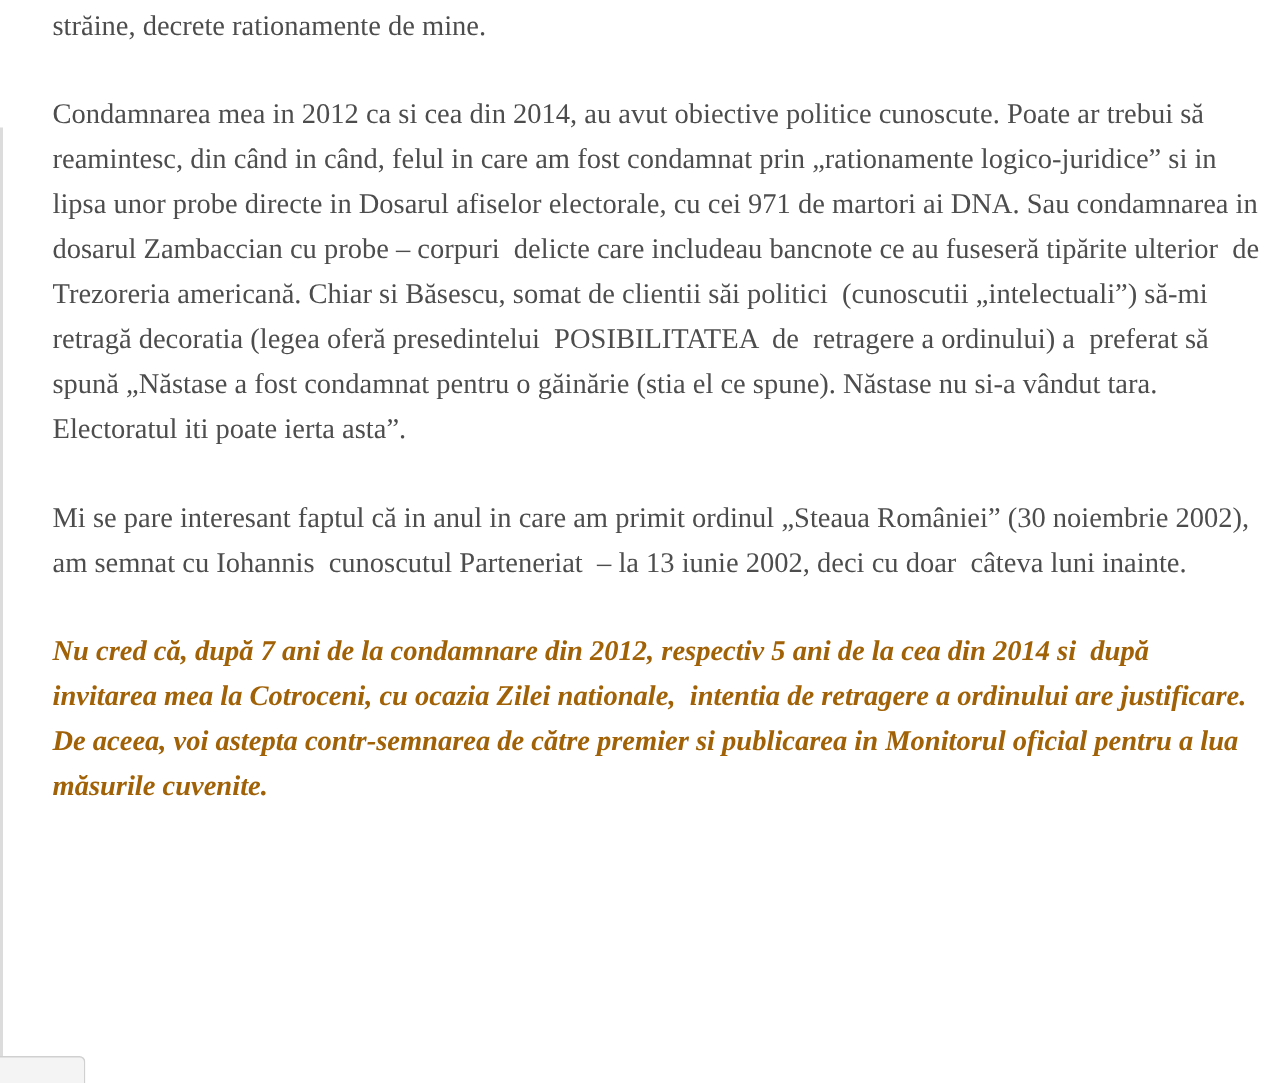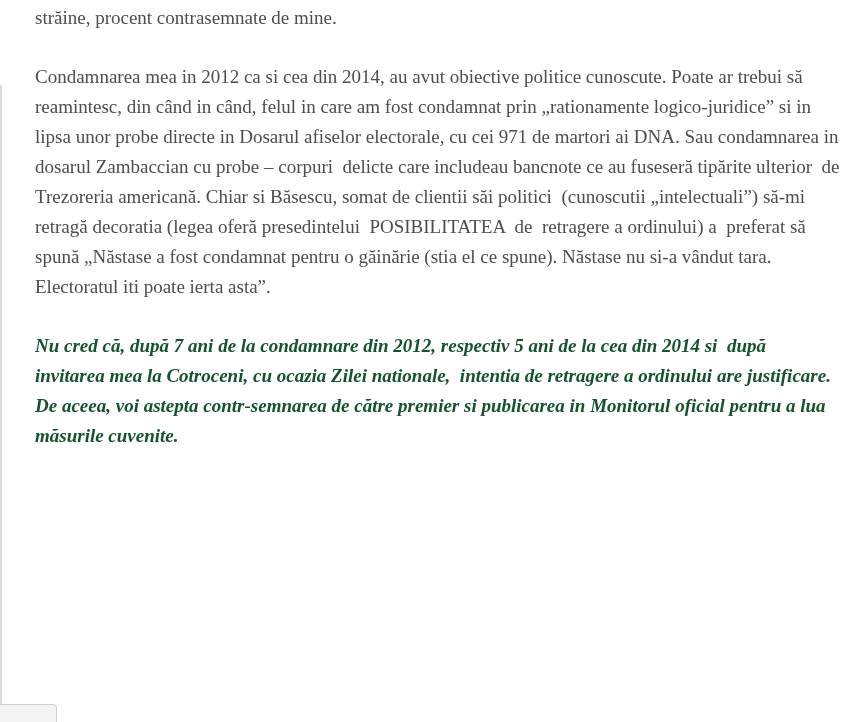--- a/index.html
+++ b/index.html
@@ -32,21 +32,21 @@
     font-size: 19px;
     line-height: 30px;
     color: #4d4d4d;
     margin: 0 0 29px 0;
     white-space: pre-wrap;
     text-align: left;
   }
   .para.emphasis {
     font-weight: bold;
     font-style: italic;
-    color: #14532d;
+    color: #a16207;
     margin-top: 6px;
     font-family: Liberation Serif, serif;
   }
   
   .status-bubble {
     position: absolute;
     left: 0;
     bottom: 0;
     width: 57px;
     height: 18px;
@@ -58,18 +58,19 @@
     color: #666;
     overflow: hidden;
   }
 </style>
 </head>
 <body>
 
 <div class="edge-line"></div>
 
 <article class="post">
-  <p class="para">străine, procent contrasemnate de mine.</p>
+  <p class="para">străine, decrete rationamente de mine.</p>
   <p class="para">Condamnarea mea in 2012 ca si cea din 2014, au avut obiective politice cunoscute. Poate ar trebui să reamintesc, din când in când, felul in care am fost condamnat prin „rationamente logico-juridice” si in lipsa unor probe directe in Dosarul afiselor electorale, cu cei 971 de martori ai DNA. Sau condamnarea in dosarul Zambaccian cu probe – corpuri  delicte care includeau bancnote ce au fuseseră tipărite ulterior  de Trezoreria americană. Chiar si Băsescu, somat de clientii săi politici  (cunoscutii „intelectuali”) să-mi retragă decoratia (legea oferă presedintelui  POSIBILITATEA  de  retragere a ordinului) a  preferat să spună „Năstase a fost condamnat pentru o găinărie (stia el ce spune). Năstase nu si-a vândut tara. Electoratul iti poate ierta asta”.</p>
+  <p class="para">Mi se pare interesant faptul că in anul in care am primit ordinul „Steaua României” (30 noiembrie 2002), am semnat cu Iohannis  cunoscutul Parteneriat  – la 13 iunie 2002, deci cu doar  câteva luni inainte.</p>
   <p class="para emphasis">Nu cred că, după 7 ani de la condamnare din 2012, respectiv 5 ani de la cea din 2014 si  după invitarea mea la Cotroceni, cu ocazia Zilei nationale,  intentia de retragere a ordinului are justificare. De aceea, voi astepta contr-semnarea de către premier si publicarea in Monitorul oficial pentru a lua măsurile cuvenite.</p>
 </article>
 
 <div class="status-bubble"></div>
 
 </body></html>

